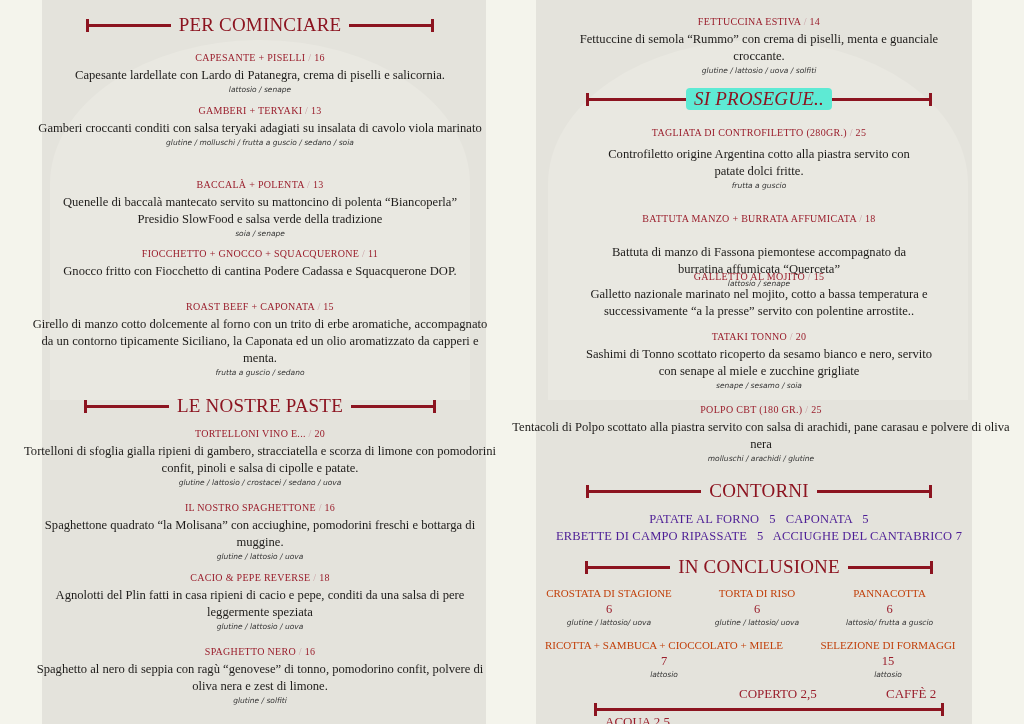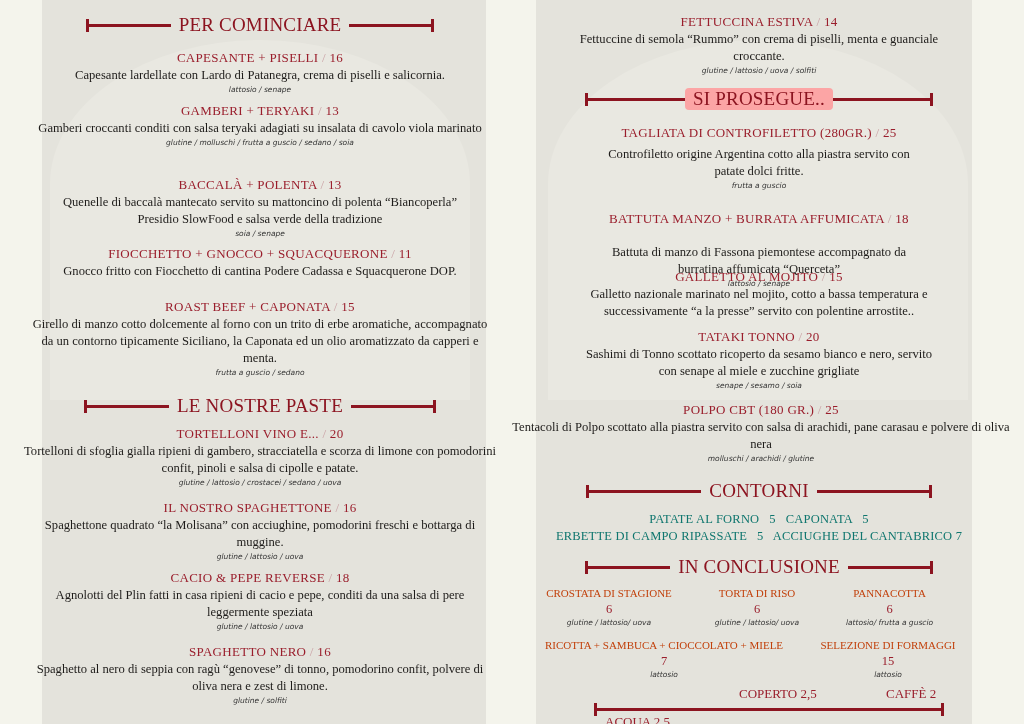--- a/index.html
+++ b/index.html
@@ -24,26 +24,26 @@
   .sec-head .bar.l::before, .sec-head .bar.r::after {
     content:""; position:absolute; top:-5px; width:3px; height:13px; background:#8c1420;
   }
   .sec-head .bar.l::before { left:0; }
   .sec-head .bar.r::after { right:0; }
   .sec-head .title {
     color:#8c1420; font-size:19px; padding:0 8px; letter-spacing:0.2px; white-space:nowrap;
   }
 
   .item { position:absolute; left:0; right:0; text-align:center; }
-  .item .name { color:#9a1e2c; font-size:13px; letter-spacing:0.3px; line-height:18px; }
+  .item .name { color:#9a1e2c; font-size:10px; letter-spacing:0.3px; line-height:18px; }
   .item .name .sl { color:#caa2a6; }
   .item .desc { font-size:12.6px; line-height:17px; color:#1e1c1a; }
   .item .allerg { font-family:"DejaVu Sans", sans-serif; font-style:italic; font-size:7.5px; line-height:11px; color:#333; }
 
-  .contorni-line { position:absolute; left:0; right:0; text-align:center; color:#0f766e; font-size:12.5px; line-height:17px; letter-spacing:0.2px; }
+  .contorni-line { position:absolute; left:0; right:0; text-align:center; color:#4c1d95; font-size:12.5px; line-height:17px; letter-spacing:0.2px; }
 
   .dessert { position:absolute; text-align:center; }
   .dessert .dname { color:#c2410c; font-size:11px; line-height:16px; white-space:nowrap; }
   .dessert .dprice { color:#9a1e2c; font-size:12.5px; line-height:16px; }
   .dessert .dall { font-family:"DejaVu Sans", sans-serif; font-style:italic; font-size:7.5px; line-height:11px; color:#333; }
 
   .extra { position:absolute; color:#9a1e2c; font-size:13px; white-space:nowrap; }
   .end-bar { position:absolute; height:3px; background:#8c1420; }
   .end-bar::before, .end-bar::after { content:""; position:absolute; top:-5px; width:3px; height:13px; background:#8c1420; }
   .end-bar::before { left:0; } .end-bar::after { right:0; }
@@ -129,21 +129,21 @@
 <div class="page right">
 
   <div class="item" style="top:13px;padding:0 40px;">
     <div class="name"><span>FETTUCCINA ESTIVA</span><span class="sl"> / </span><span>14</span></div>
     <div class="desc">Fettuccine di semola “Rummo” con crema di piselli, menta e guanciale croccante.</div>
     <div class="allerg">glutine / lattosio / uova / solfiti</div>
   </div>
 
   <div class="sec-head" style="top:86px;">
     <span class="bar l" style="width:100px;"></span>
-    <span class="title" style="background:#fca5a5;border-radius:4px;">SI PROSEGUE..</span>
+    <span class="title" style="background:#5eead4;border-radius:4px;font-style:italic;">SI PROSEGUE..</span>
     <span class="bar r" style="width:100px;"></span>
   </div>
 
   <div class="item" style="top:120px;padding:0 80px;">
     <div class="name" style="margin:4px -60px;"><span>TAGLIATA DI CONTROFILETTO (280GR.)</span><span class="sl"> / </span><span>25</span></div>
     <div class="desc">Controfiletto origine Argentina cotto alla piastra servito con patate dolci fritte.</div>
     <div class="allerg">frutta a guscio</div>
   </div>
 
   <div class="item" style="top:194px;padding:0 72px;">

